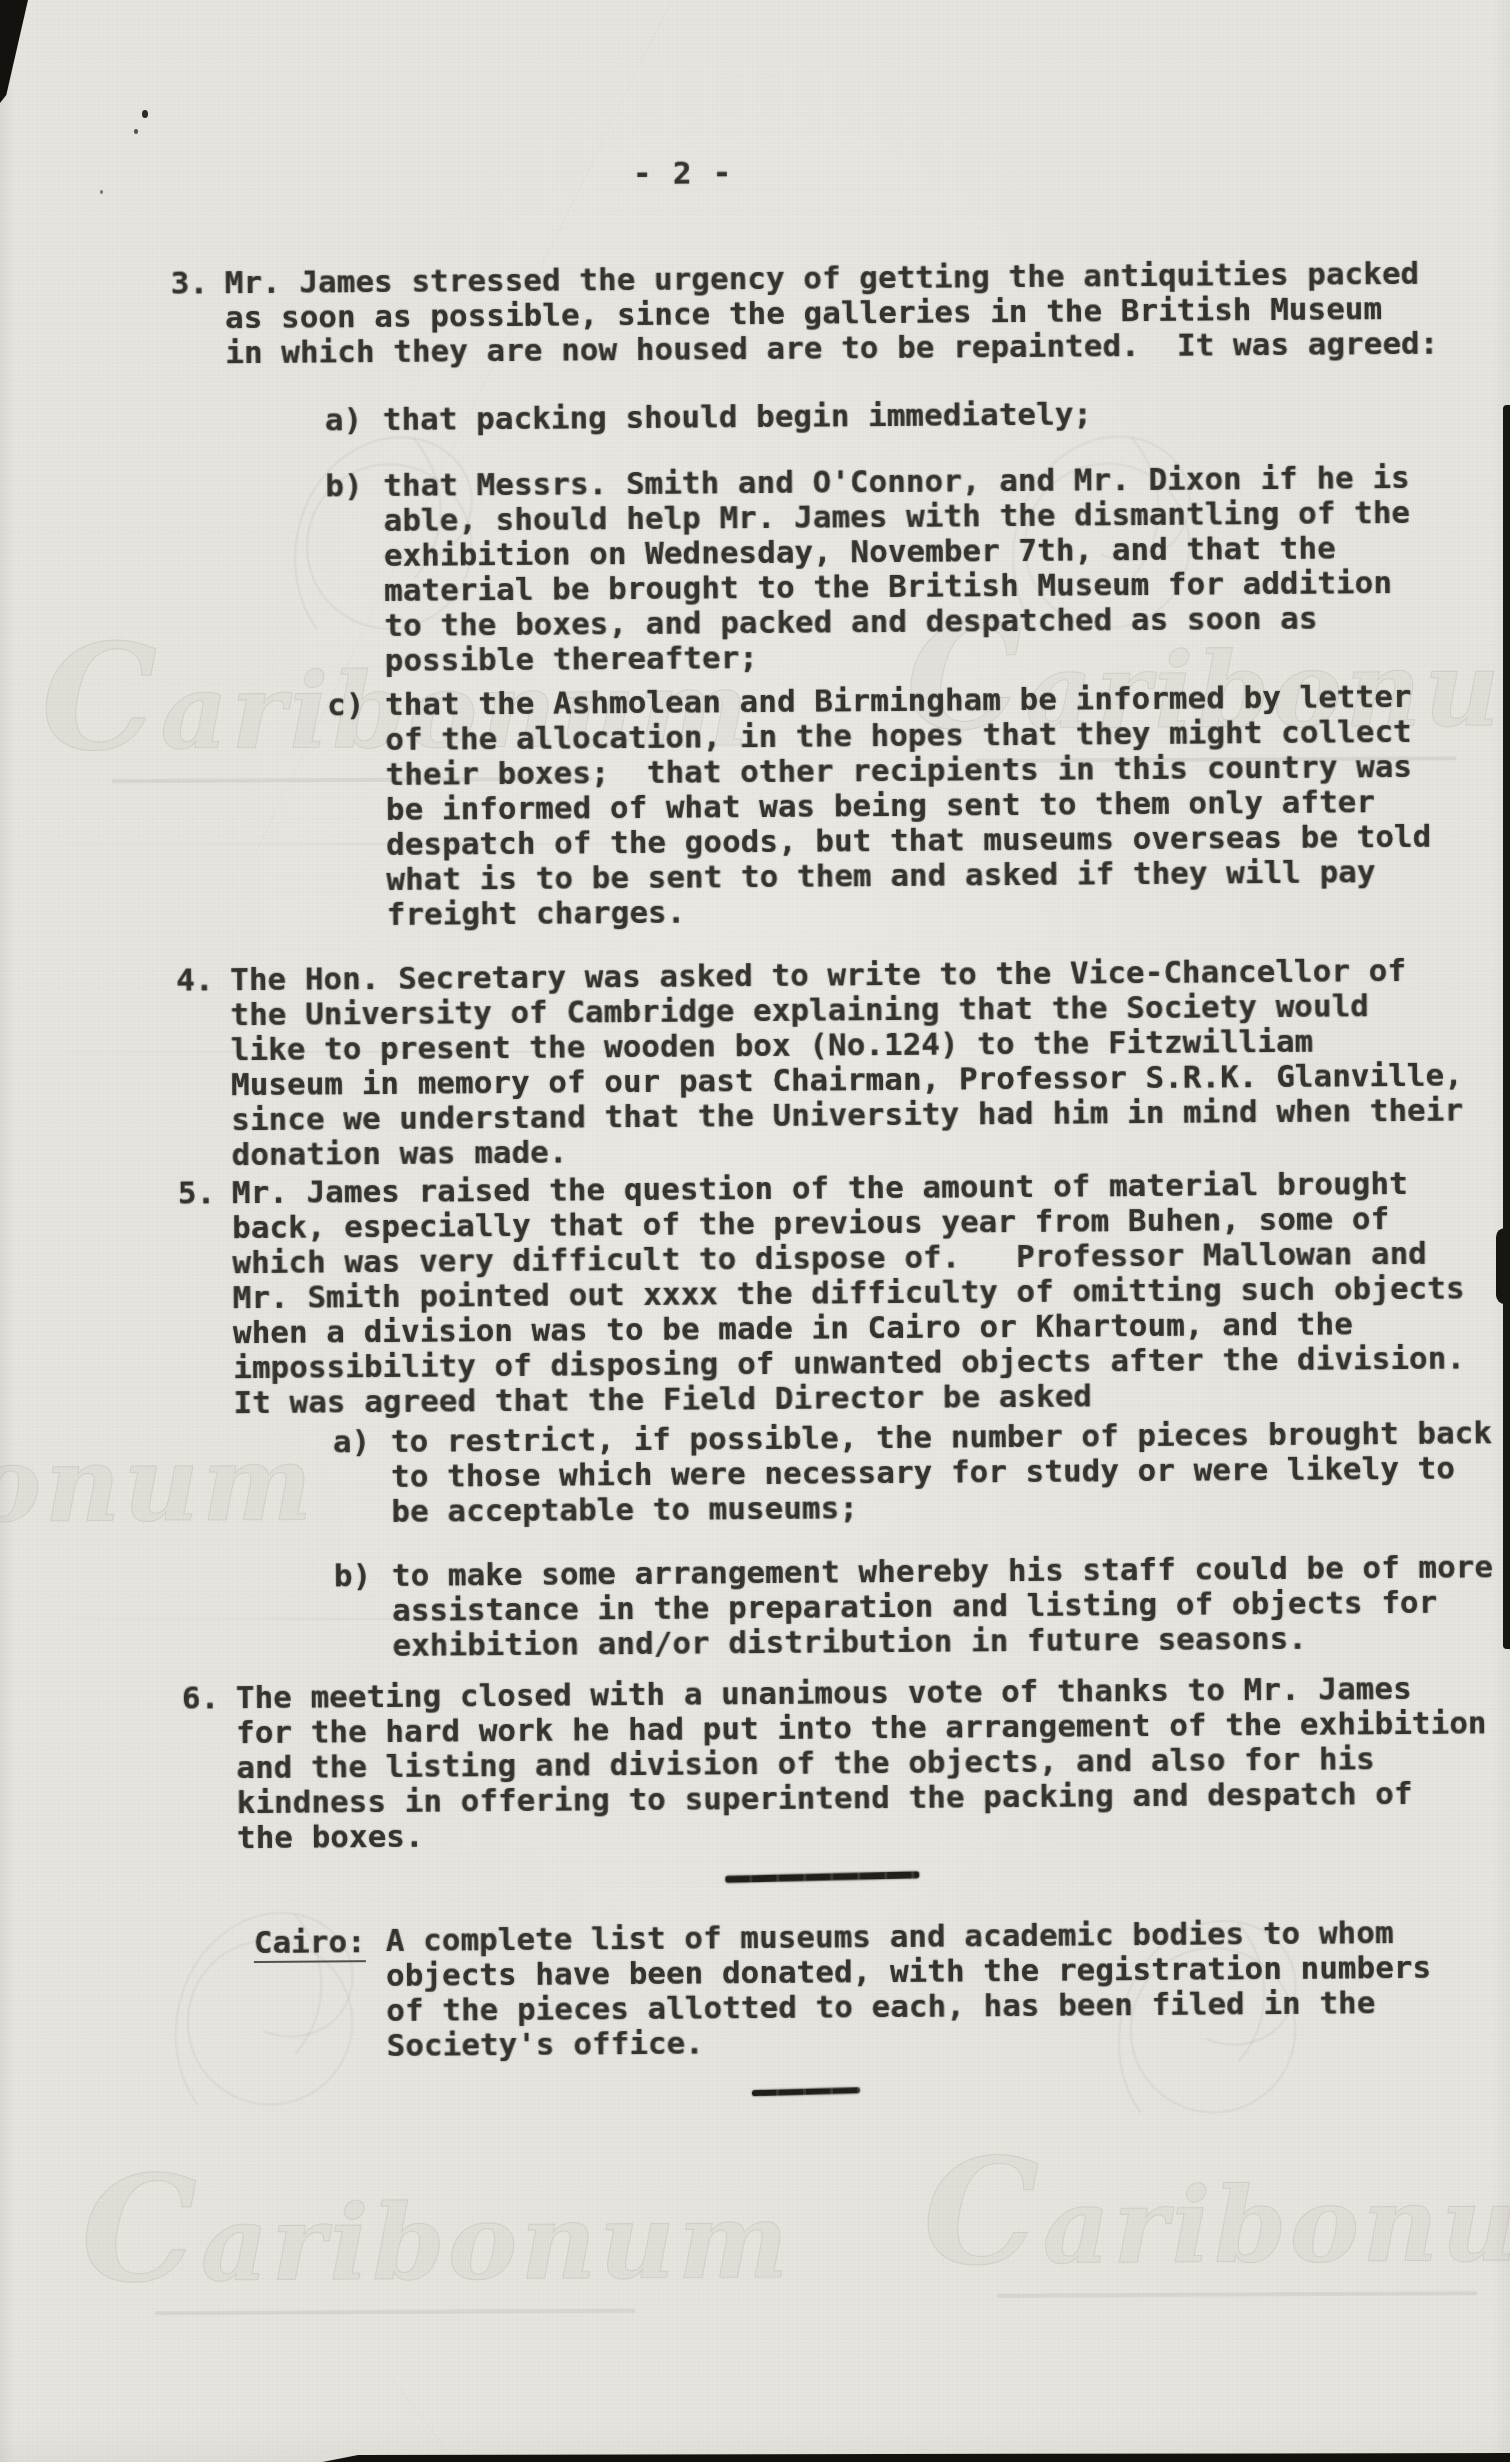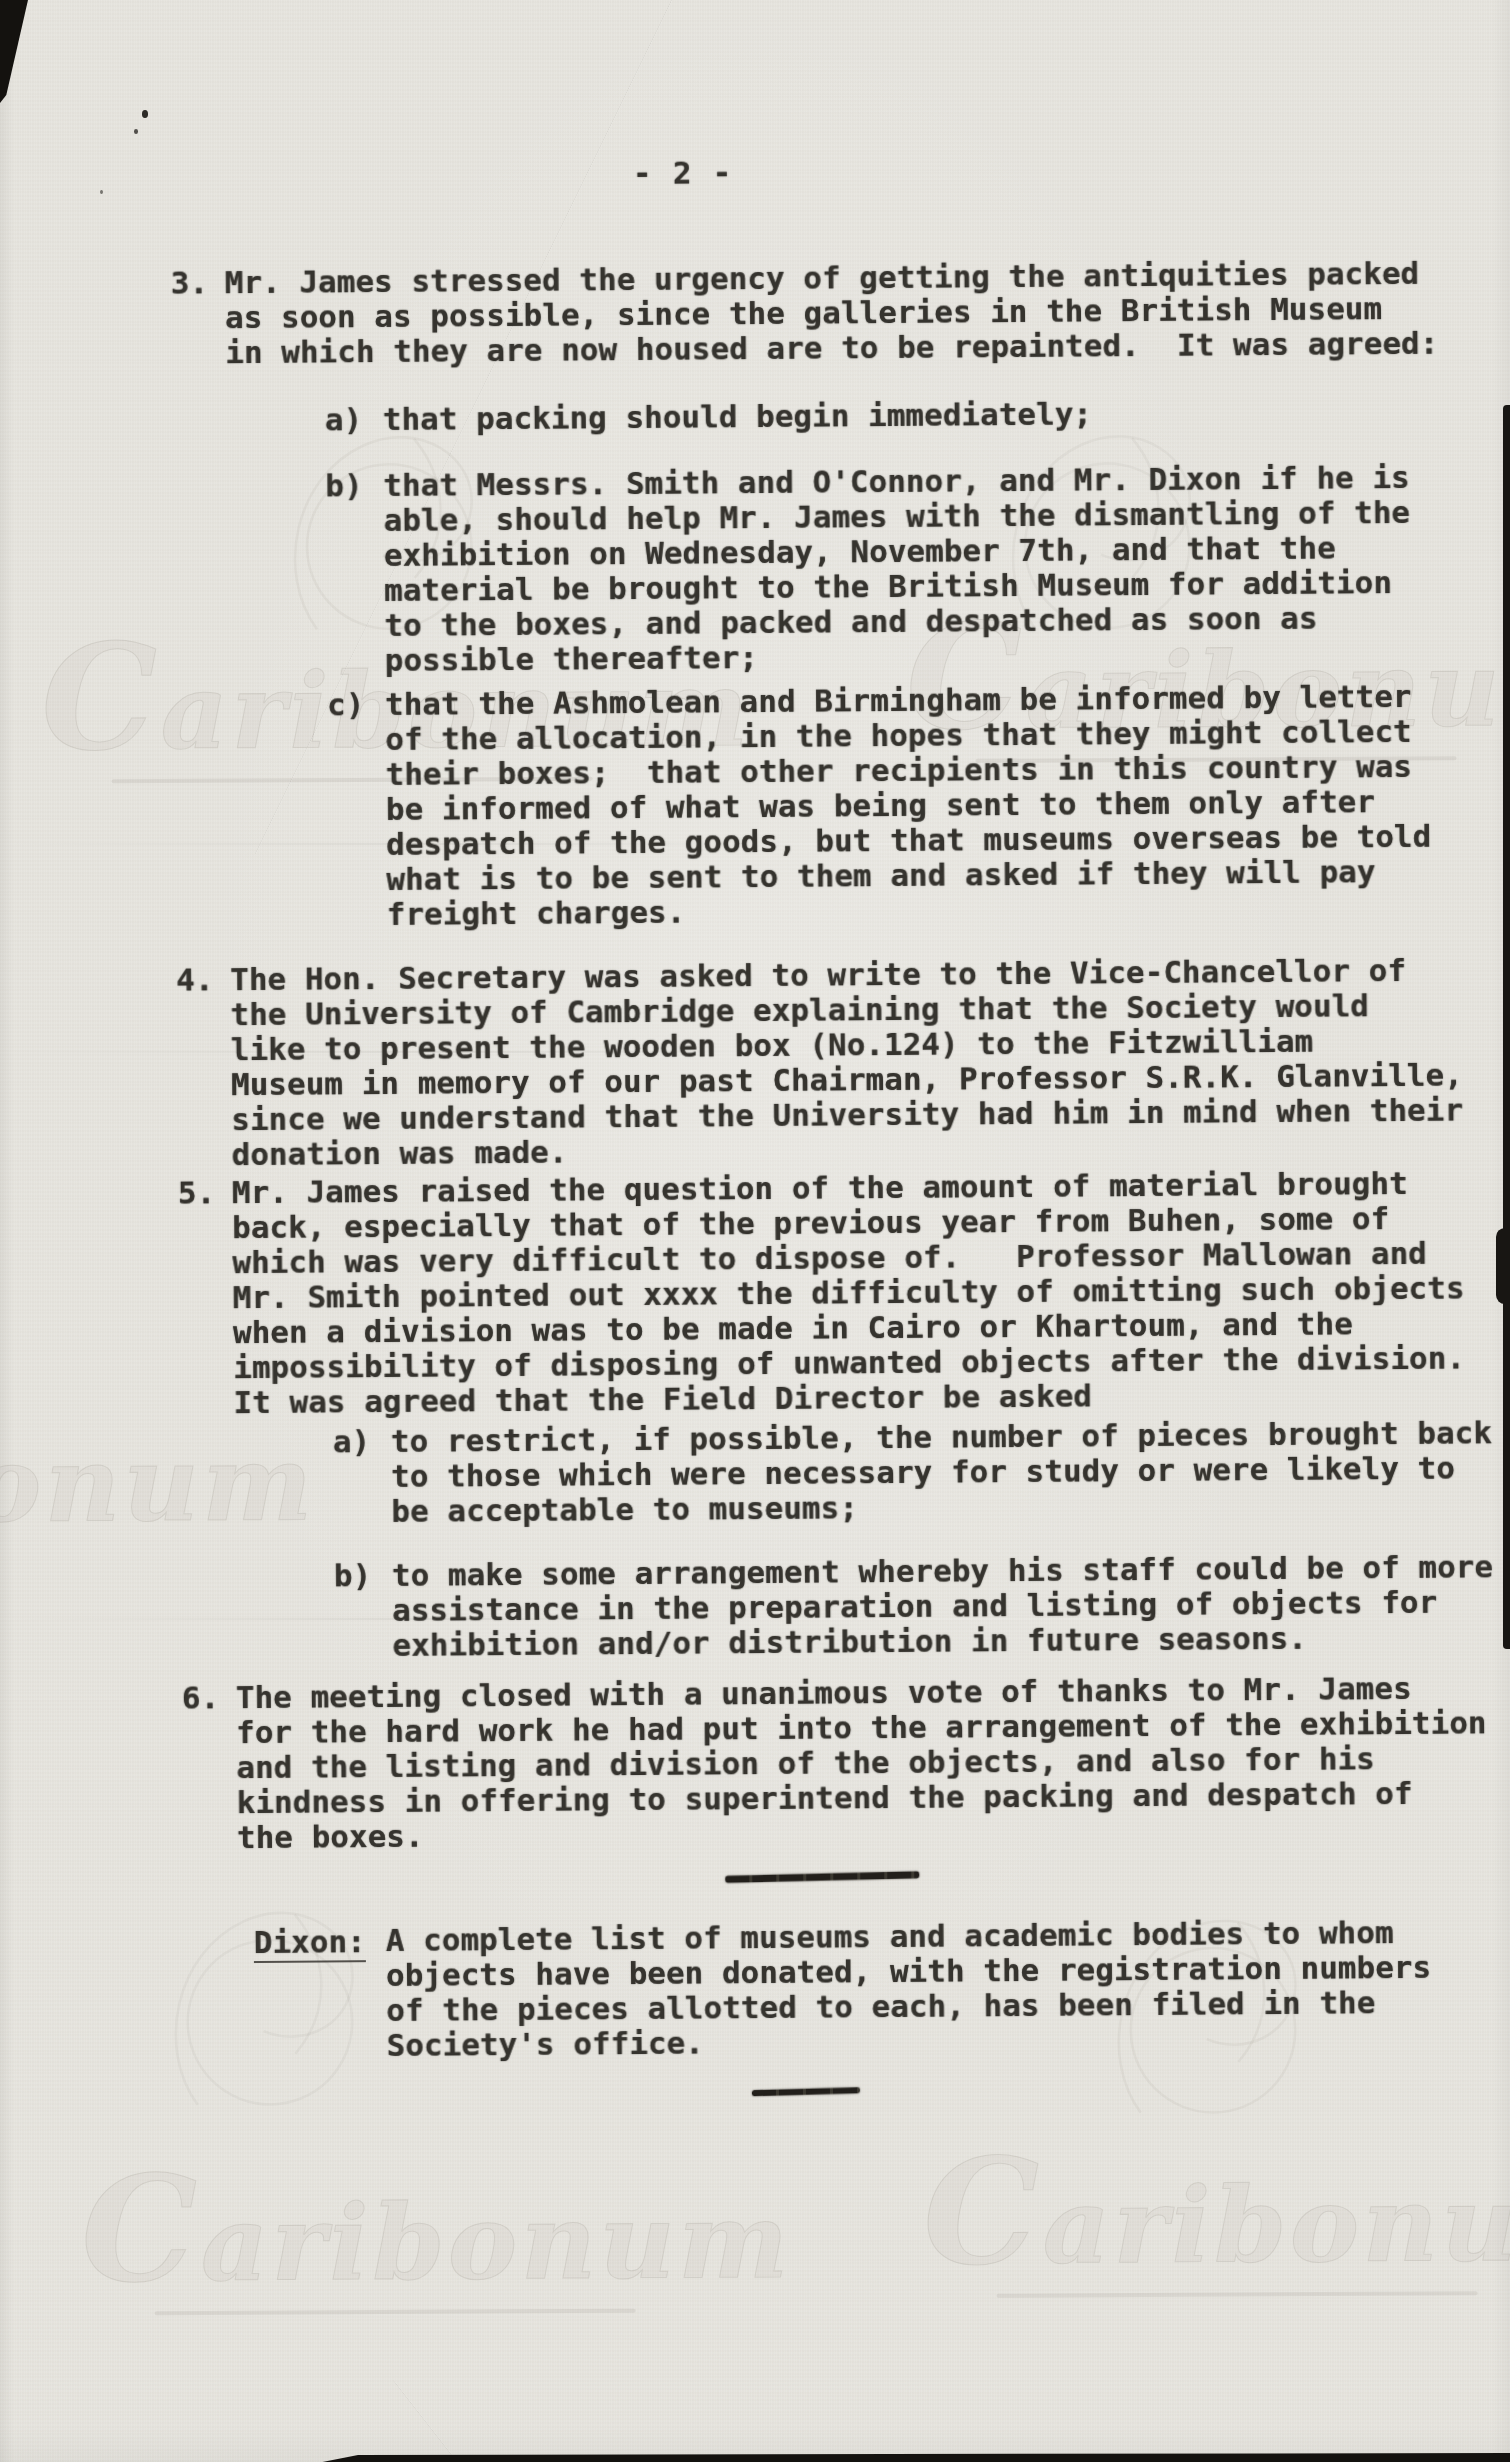--- a/index.html
+++ b/index.html
@@ -238,21 +238,21 @@
         <div class="line">for the hard work he had put into the arrangement of the exhibition</div>
         <div class="line">and the listing and division of the objects, and also for his</div>
         <div class="line">kindness in offering to superintend the packing and despatch of</div>
         <div class="line">the boxes.</div>
       </div>
     </div>
 
     <div id="divider-1" class="divider"></div>
 
     <div class="notepara">
-      <span class="note-label"><b>Dixon:</b></span>
+      <span class="note-label"><b>Cairo:</b></span>
       <div class="lines">
         <div class="line">A complete list of museums and academic bodies to whom</div>
         <div class="line">objects have been donated, with the registration numbers</div>
         <div class="line">of the pieces allotted to each, has been filed in the</div>
         <div class="line">Society's office.</div>
       </div>
     </div>
 
     <div id="divider-2" class="divider"></div>
   </div>

